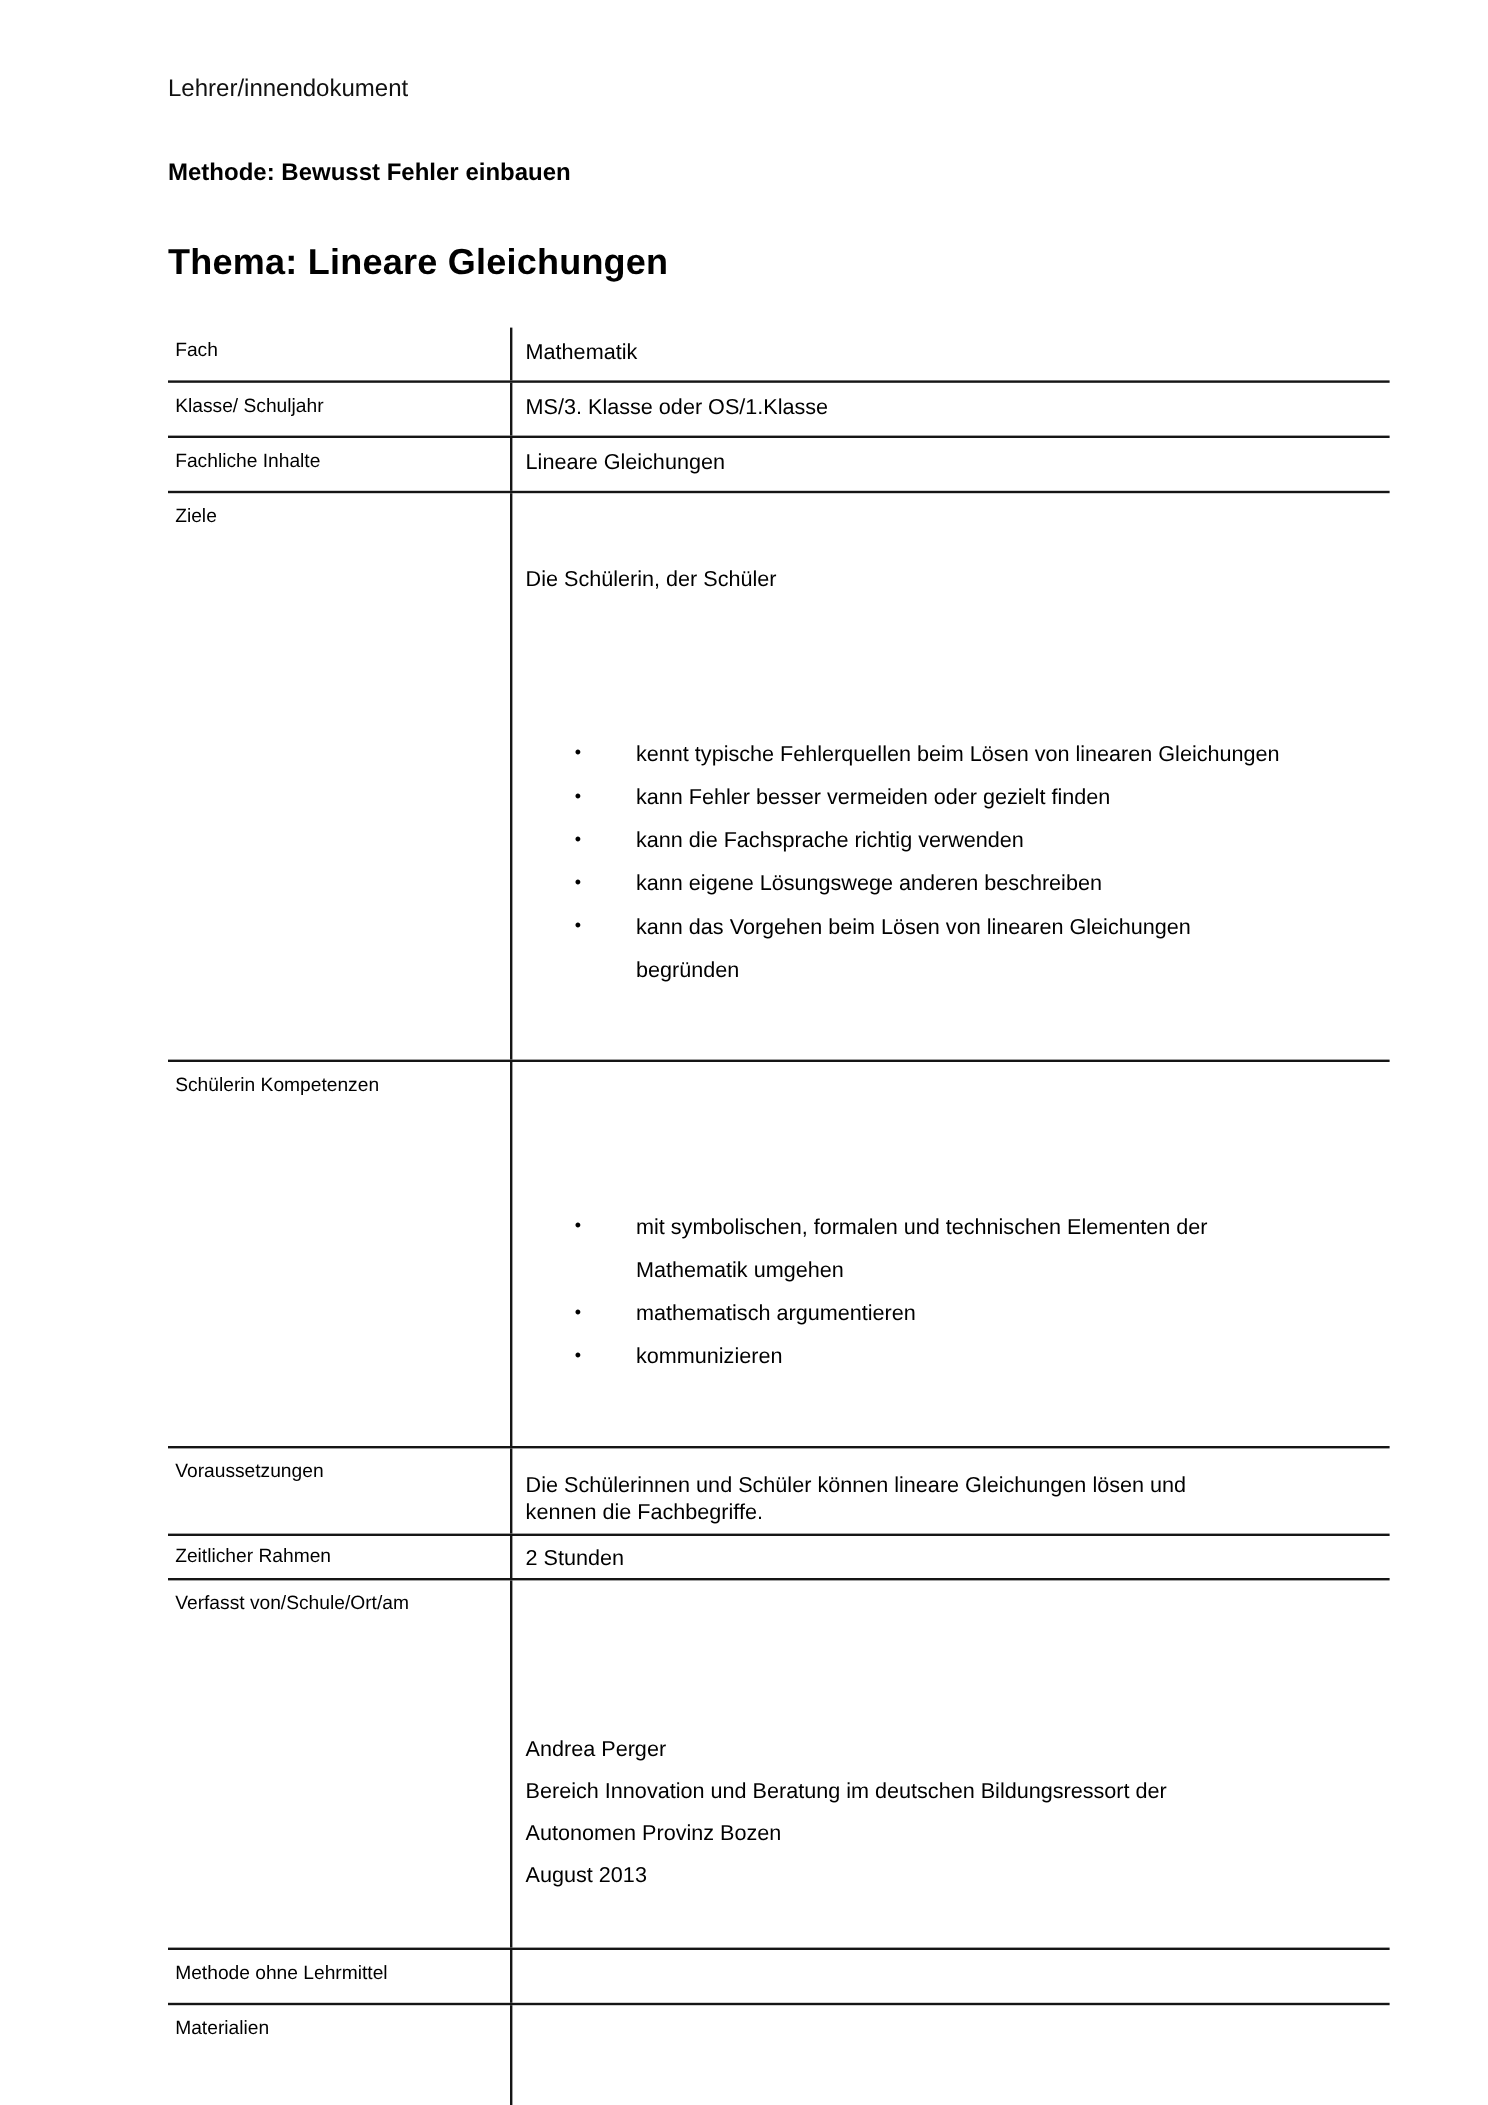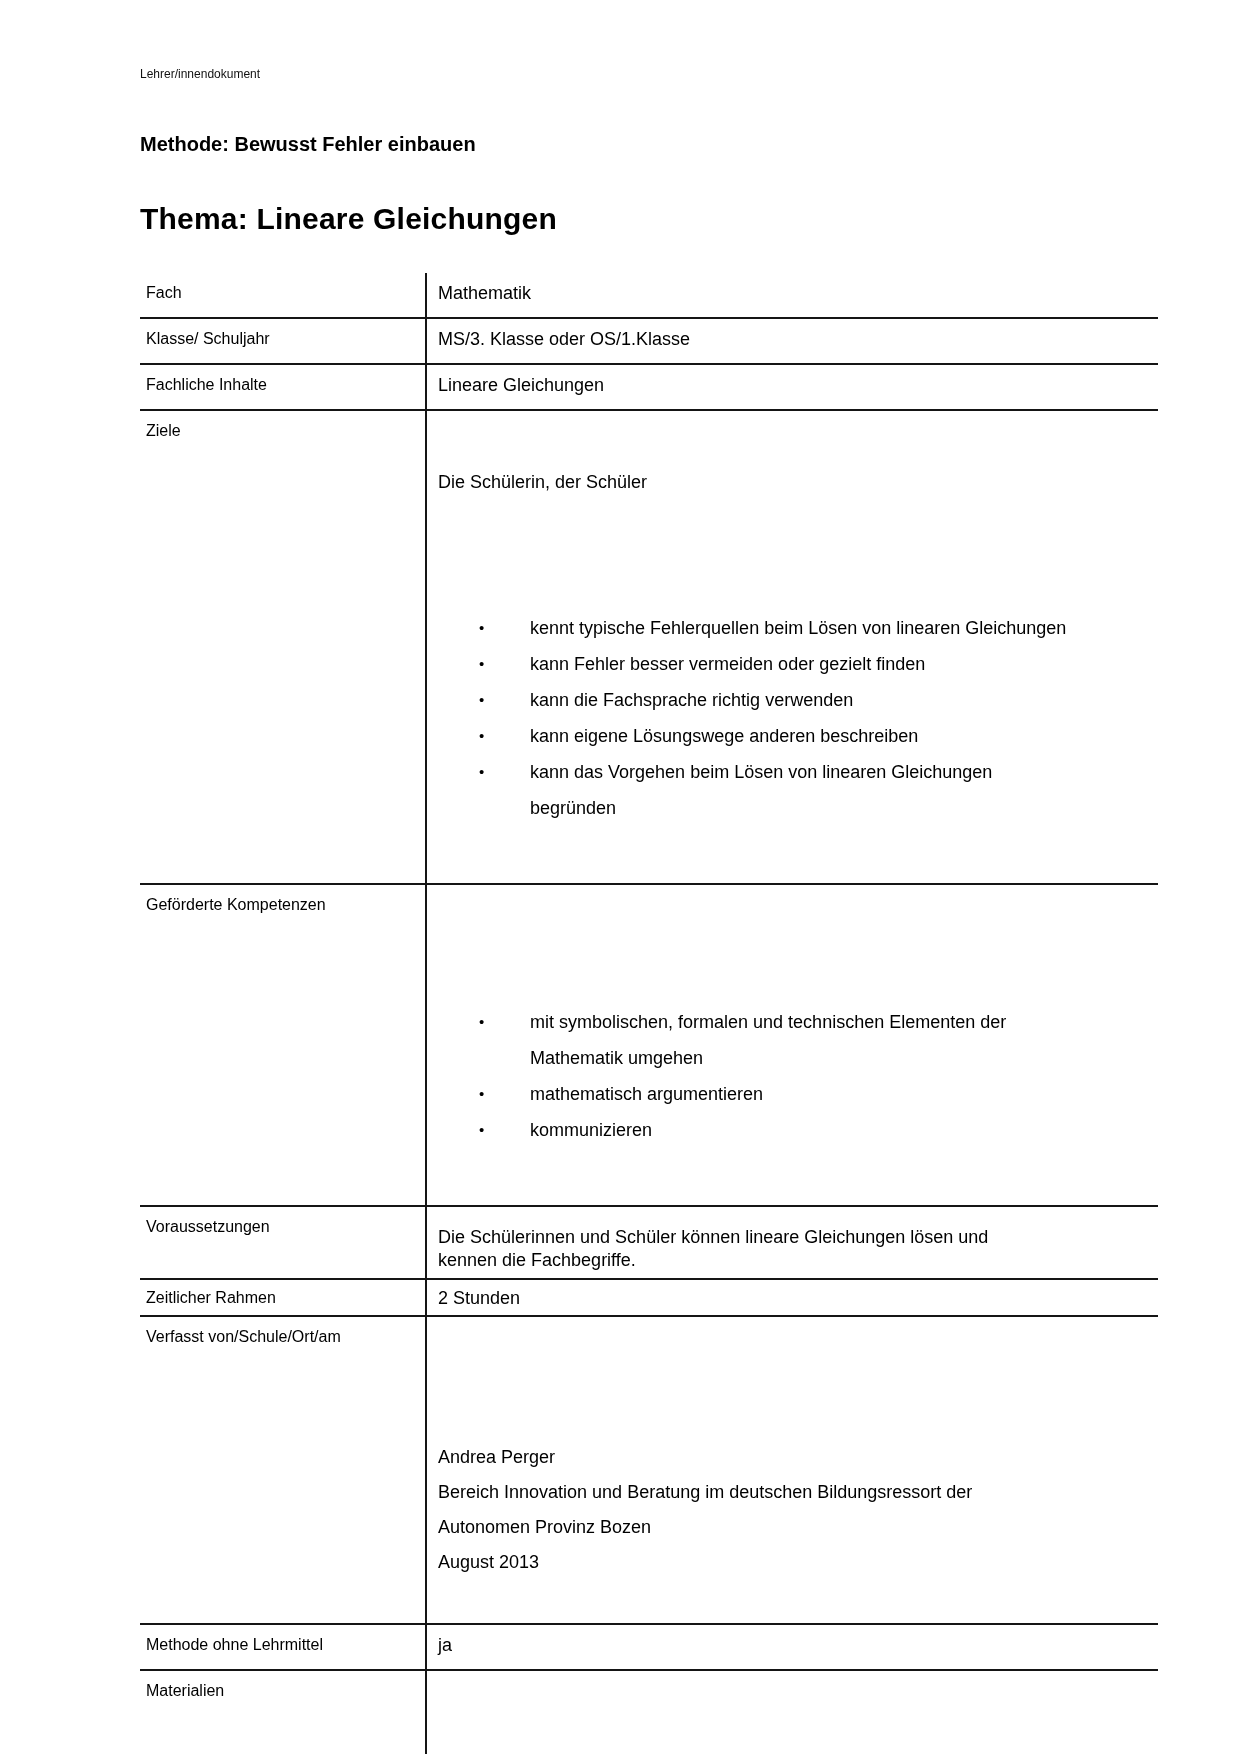--- a/index.html
+++ b/index.html
@@ -12,21 +12,21 @@
     width: 1240px;
     min-height: 1754px;
     margin: 0 auto;
     background: #ffffff;
     color: #000000;
     font-family: "Liberation Sans", "DejaVu Sans", sans-serif;
     box-sizing: border-box;
     padding: 64px 82px 40px 140px;
   }
   .doc-label {
-    font-size: 12px;
+    font-size: 20px;
     line-height: 20px;
     color: #111;
   }
   .methode {
     margin: 48px 0 0 0;
     font-size: 20px;
     line-height: 25px;
     font-weight: bold;
   }
   .thema {
@@ -138,21 +138,21 @@
               <span class="btext">kann eigene Lösungswege anderen beschreiben</span>
             </div><div class="bullet-item">
               <span class="dot">•</span>
               <span class="btext">kann das Vorgehen beim Lösen von linearen Gleichungen
 begründen</span>
             </div></div>
       </div>
     </div>
 
     <div class="row">
-      <div class="cl">Geförderte Kompetenzen</div>
+      <div class="cl">Schülerin Kompetenzen</div>
       <div class="cv">
         <div class="bullets">
           
         <div class="bullet-item">
               <span class="dot">•</span>
               <span class="btext">mit symbolischen, formalen und technischen Elementen der
 Mathematik umgehen</span>
             </div><div class="bullet-item">
               <span class="dot">•</span>
               <span class="btext">mathematisch argumentieren</span>
@@ -178,21 +178,20 @@
       <div class="cl">Verfasst von/Schule/Ort/am</div>
       <div class="cv" style="padding-top:7px;padding-bottom:5px">
         <div>
           
         <div class="tight">Andrea Perger</div><div class="tight">Bereich Innovation und Beratung im deutschen Bildungsressort der</div><div class="tight">Autonomen Provinz Bozen</div><div class="tight">August 2013</div></div>
       </div>
     </div>
 
     <div class="row">
       <div class="cl">Methode ohne Lehrmittel</div>
-      <div class="cv">ja</div>
     </div>
 
     <div class="row">
       <div class="cl">Materialien</div>
       <div class="cv">
         <div>
           
         <div class="mat-line">Arbeitsblatt „Lineare Gleichungen“</div></div>
       </div>
     </div>

